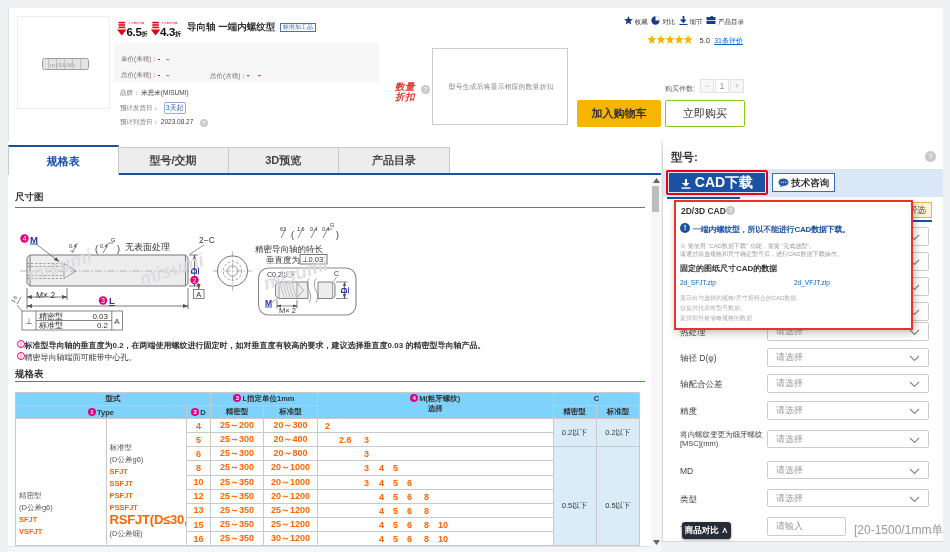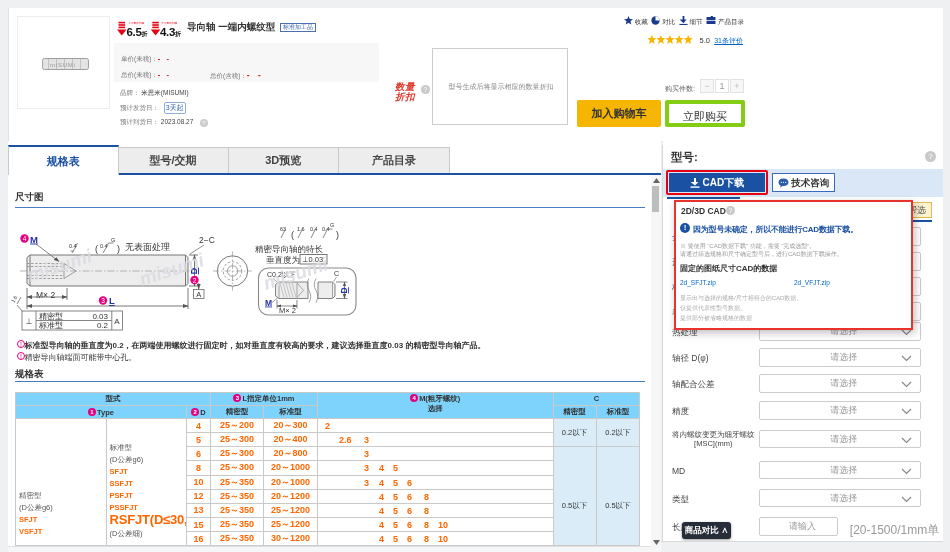--- a/index.html
+++ b/index.html
@@ -99,21 +99,21 @@
   <div class="abs" style="left:423px; top:40px; width:136px; height:77px; border:1px solid #ccc;">
     <div class="abs" style="left:0; top:33px; width:136px; text-align:center; font-size:7px; color:#888;">型号生成后将显示相应的数量折扣</div>
   </div>
 
   <div class="abs" style="left:656px; top:76px; font-size:7px; color:#666;">购买件数:</div>
   <div class="abs" style="left:691px; top:71px; width:14px; height:14px; background:#f7f7f7; border:1px solid #e2e2e2; color:#bbb; text-align:center; line-height:12px; font-size:9px;">−</div>
   <div class="abs" style="left:706px; top:71px; width:14px; height:14px; background:#fff; border:1px solid #e2e2e2; color:#999; text-align:center; line-height:12px; font-size:9px;">1</div>
   <div class="abs" style="left:721px; top:71px; width:14px; height:14px; background:#f7f7f7; border:1px solid #e2e2e2; color:#bbb; text-align:center; line-height:12px; font-size:9px;">+</div>
 
   <div class="abs" style="left:568px; top:92px; width:84px; height:27px; background:#f5b500; color:#333; font-size:11px; font-weight:bold; text-align:center; line-height:27px; border-radius:2px;">加入购物车</div>
-  <div class="abs" style="left:656px; top:92px; width:80px; height:27px; background:#fff; border:4px solid #84cc16; color:#333; font-size:11px; font-weight:500; text-align:center; line-height:25px; border-radius:2px;">立即购买</div>
+  <div class="abs" style="left:656px; top:92px; width:80px; height:27px; background:#fff; border:1px solid #84cc16; color:#333; font-size:11px; font-weight:500; text-align:center; line-height:25px; border-radius:2px;">立即购买</div>
 </div>
 <div id="leftpane">
 
   <div class="abs" style="left:110.6px; top:31.5px; width:542.4px; height:2px; background:#1a51a2;"></div>
   <div class="abs" style="left:110.6px; top:5.5px; width:110px; height:26px; background:#ededed; border:1px solid #c9c9c9; border-left:none; border-bottom:none; color:#444; font-size:11px; font-weight:bold; text-align:center; line-height:25px;">型号/交期</div>
   <div class="abs" style="left:220.6px; top:5.5px; width:110.4px; height:26px; background:#ededed; border:1px solid #c9c9c9; border-left:none; border-bottom:none; color:#444; font-size:11px; font-weight:bold; text-align:center; line-height:25px;">3D预览</div>
   <div class="abs" style="left:331px; top:5.5px; width:111px; height:26px; background:#ededed; border:1px solid #c9c9c9; border-left:none; border-bottom:none; color:#444; font-size:11px; font-weight:bold; text-align:center; line-height:25px;">产品目录</div>
   <div class="abs" style="left:0; top:4px; width:110.6px; height:29.5px; background:#fff; border-top:2.5px solid #1a51a2; border-left:1px solid #c9c9c9; border-right:1px solid #c9c9c9; color:#1a51a2; font-size:11px; font-weight:bold; text-align:center; line-height:28px;">规格表</div>
 
   <div class="abs" style="left:7px; top:49.5px; font-size:9.5px; font-weight:bold; color:#333;">尺寸图</div>
@@ -466,21 +466,21 @@
 #spec .t1, #spec .t2 { vertical-align:top; }
 </style>
 <div id="rightpane">
 
   <div class="abs" style="left:8px; top:9px; font-size:11.5px; font-weight:bold; color:#333;">型号:</div>
   <div class="abs" style="left:262px; top:10px; width:11px; height:11px; border-radius:50%; background:#c9c9c9; color:#fff; font-size:8px; text-align:center; line-height:11px;">?</div>
 
   <div class="abs" style="left:0; top:28px; width:280px; height:27.5px; background:#d9e7f7;"></div>
 
   <div class="abs" style="left:3px; top:29px; width:102px; height:25px; border:2px solid #e60012; border-radius:2px;">
-    <div class="abs" style="left:1px; top:1px; width:96px; height:19px; background:#1a51a2; color:#fff; font-size:10px; font-weight:bold; text-align:center; line-height:19px;">
+    <div class="abs" style="left:1px; top:1px; width:96px; height:19px; background:#1a51a2; color:#fff; font-size:14px; font-weight:bold; text-align:center; line-height:19px;">
       <svg width="10" height="10" viewBox="0 0 10 10" style="vertical-align:-1.5px;">
           <path d="M4 0 h2 v4 h2.4 L5 7.6 0.6 4 H4 Z" fill="#fff"></path>
           <rect x="0.5" y="8.4" width="9" height="1.4" fill="#fff"></rect>
         </svg>
       CAD下载</div>
   </div>
 
   <div class="abs" style="left:109px; top:32px; width:63px; height:19px; background:#fff; border:1px solid #3a6ab8; color:#333; font-size:9.5px; font-weight:bold; text-align:center; line-height:17px;">
     <svg width="11" height="10" viewBox="0 0 12 11" style="vertical-align:-1.5px;">
         <path d="M6 0.5 C2.7 0.5 0.5 2.4 0.5 4.7 c0 1.5 0.9 2.8 2.3 3.6 L2.4 10.4 5 8.8 c0.3 0 0.7 0.1 1 0.1 3.3 0 5.5-1.9 5.5-4.2 C11.5 2.4 9.3 0.5 6 0.5 Z" fill="#2a5caa"></path>
@@ -567,29 +567,29 @@
       <span class="hint">[20-1500/1mm单位]</span>
     </div>
 
   <div class="abs" style="left:19px; top:381px; width:49px; height:17px; background:#272d38; border-radius:3px; color:#fff; font-size:8.5px; font-weight:bold; text-align:center; line-height:17px; box-shadow:0 1px 3px rgba(0,0,0,.4);">商品对比 ∧</div>
 </div>
 
 <div class="abs" style="left:674px; top:200px; width:239px; height:130px; background:#fff; border:2px solid #e8322d; box-shadow:2px 3px 8px rgba(0,0,0,.25); z-index:30;">
   <div class="abs" style="left:5px; top:4px; font-size:8.5px; font-weight:bold; color:#333;">2D/3D CAD</div>
   <div class="abs" style="left:50px; top:4px; width:9px; height:9px; border-radius:50%; background:#c9c9c9; color:#fff; font-size:7px; text-align:center; line-height:9px;">?</div>
   <div class="abs" style="left:4px; top:21px; width:10px; height:10px; border-radius:50%; background:#1a51a2; color:#fff; font-size:8px; font-weight:bold; text-align:center; line-height:10px;">!</div>
-  <div class="abs" style="left:17px; top:22px; font-size:8px; font-weight:bold; color:#1a51a2; letter-spacing:-0.2px;">因为型号未确定，所以不能进行CAD数据下载。</div>
+  <div class="abs" style="left:17px; top:22px; font-size:8px; font-weight:bold; color:#1a51a2; letter-spacing:-0.2px;">一端内螺纹型，所以不能进行CAD数据下载。</div>
   <div class="abs" style="left:4px; top:39.5px; font-size:6px; color:#999; line-height:8px;">※ 要使用 “CAD数据下载” 功能，需要 “完成选型”。<br>请通过筛选规格和尺寸确定型号后，进行CAD数据下载操作。</div>
   <div class="abs" style="left:4px; top:61px; font-size:8px; font-weight:bold; color:#333;">固定的图纸尺寸CAD的数据</div>
   <div class="abs" style="left:4px; top:77px; font-size:6.5px; color:#0066cc;">2d_SFJT.zip</div>
   <div class="abs" style="left:118px; top:77px; font-size:6.5px; color:#0066cc;">2d_VFJT.zip</div>
   <div class="abs" style="left:4px; top:91px; font-size:6px; color:#aaa; line-height:10px;">显示出与选择的规格/尺寸相符合的CAD数据。<br>仅提供代表性型号数据。<br>提供部分被省略规格的数据</div>
 </div>
 <style>
-.filt { left:0; width:280px; height:18.5px;text-align:center; }
+.filt { left:8px; width:280px; height:18.5px; }
 .filt label { position:absolute; left:9px; top:5px; font-size:8.5px; color:#444; white-space:nowrap; }
 .filt .sel { position:absolute; left:96px; top:0; width:161.5px; height:18.5px; border:1px solid #ccc; border-radius:2px; background:#fff; font-size:9px; color:#999; line-height:17px; padding-left:8px; }
 .filt .sel svg { position:absolute; right:8px; top:6px; }
 .filt .inp { position:absolute; left:96px; top:0; width:79px; height:18.5px; border:1px solid #ccc; border-radius:2px; background:#fff; font-size:9px; color:#999; line-height:17px; padding-left:8px; }
 .filt .hint { position:absolute; left:183px; top:5px; font-size:12px; color:#999; }
 </style>
 <div class="abs" style="left:661.5px; top:145px; width:1px; height:396px; background:#d8d8d8; position:absolute;"></div>
 <div id="botright"></div>
 
 </body></html>

